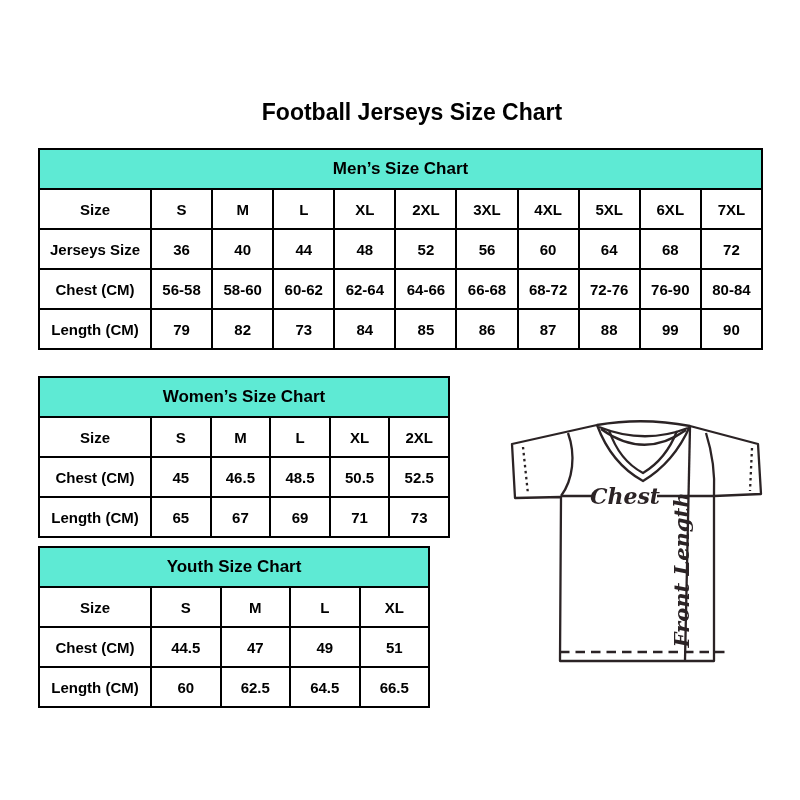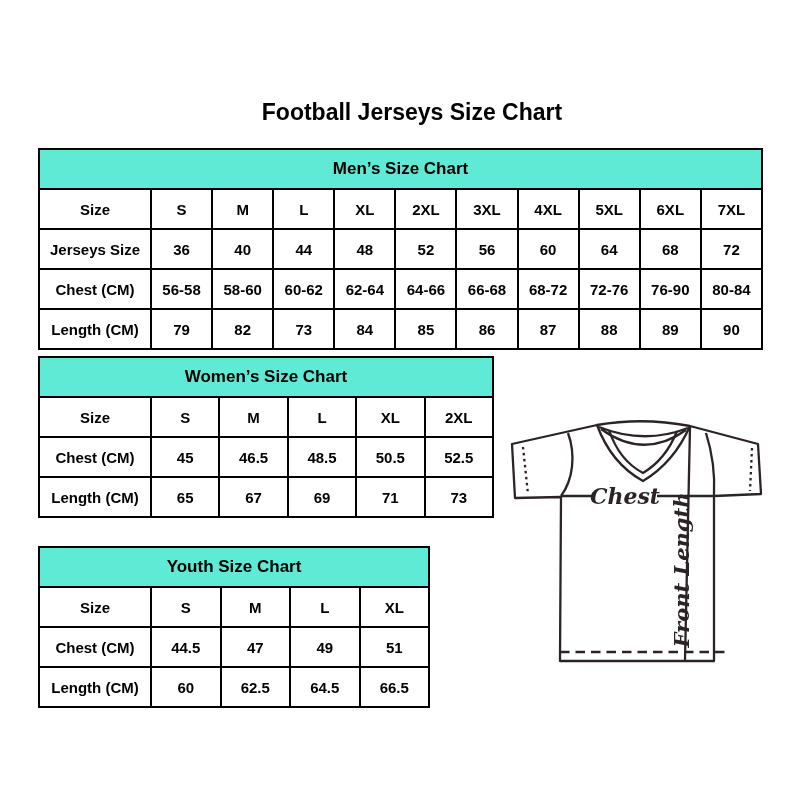--- a/index.html
+++ b/index.html
@@ -36,21 +36,21 @@
     height:40px;
     font-size:15px;
     white-space:nowrap;
   }
   .tbl th.ttl {
     background:#5eead4;
     font-size:17px;
   }
   .tbl col.c0 { width:112px; }
   .tbl-mens  { left:38px; top:148px; width:725px; }
-  .tbl-womens{ left:38px; top:356px; width:456px; }
+  .tbl-womens{ left:38px; top:376px; width:412px; }
   .tbl-youth { left:38px; top:546px; width:392px; }
   .jersey-wrap {
     position:absolute;
     left:502px; top:400px;
     width:272px; height:272px;
   }
   .jersey-wrap svg { display:block; width:272px; height:272px; }
   .jersey-label {
     font-family:"DejaVu Serif", serif;
     font-style:italic;
@@ -123,21 +123,21 @@
       <tr>
         <td>Length (CM)</td>
         <td>79</td>
         <td>82</td>
         <td>73</td>
         <td>84</td>
         <td>85</td>
         <td>86</td>
         <td>87</td>
         <td>88</td>
-        <td>89</td>
+        <td>99</td>
         <td>90</td>
       </tr>
     </tbody>
   </table>
 
 <table class="tbl tbl-womens">
     <colgroup>
       <col class="c0">
       <col>
       <col>

